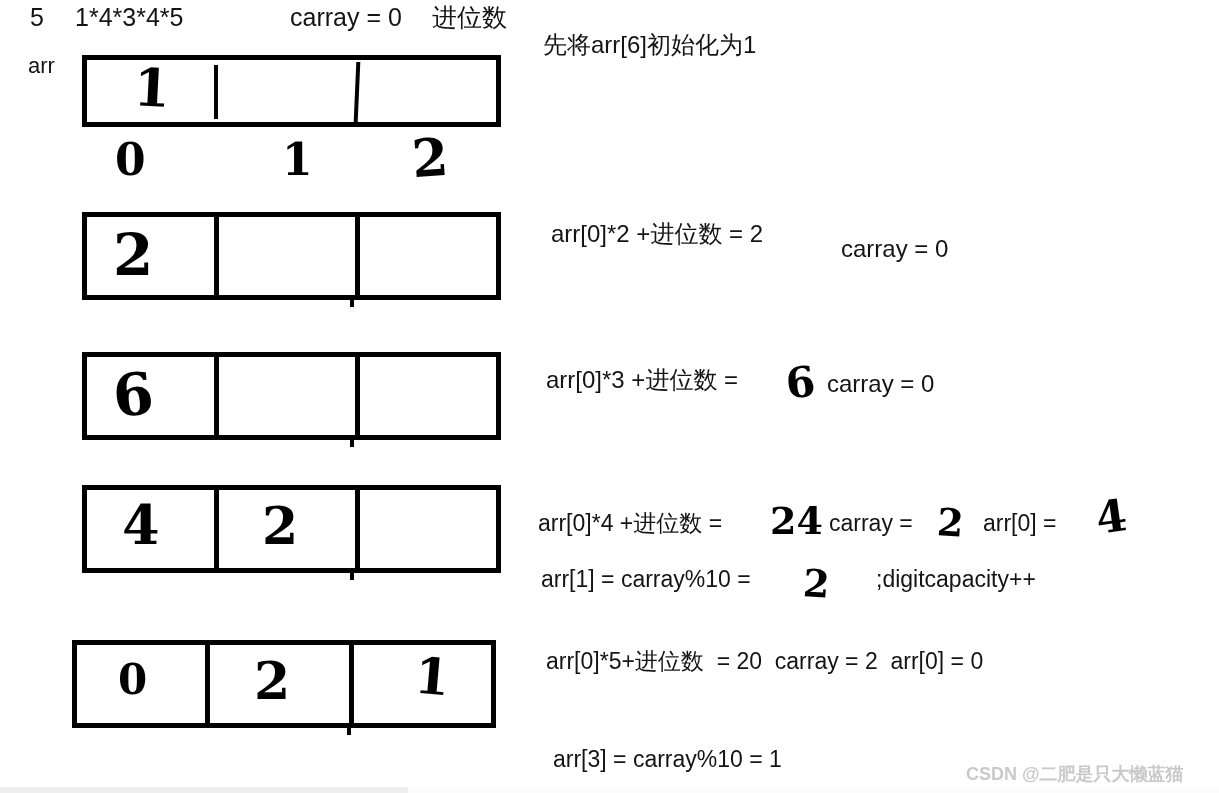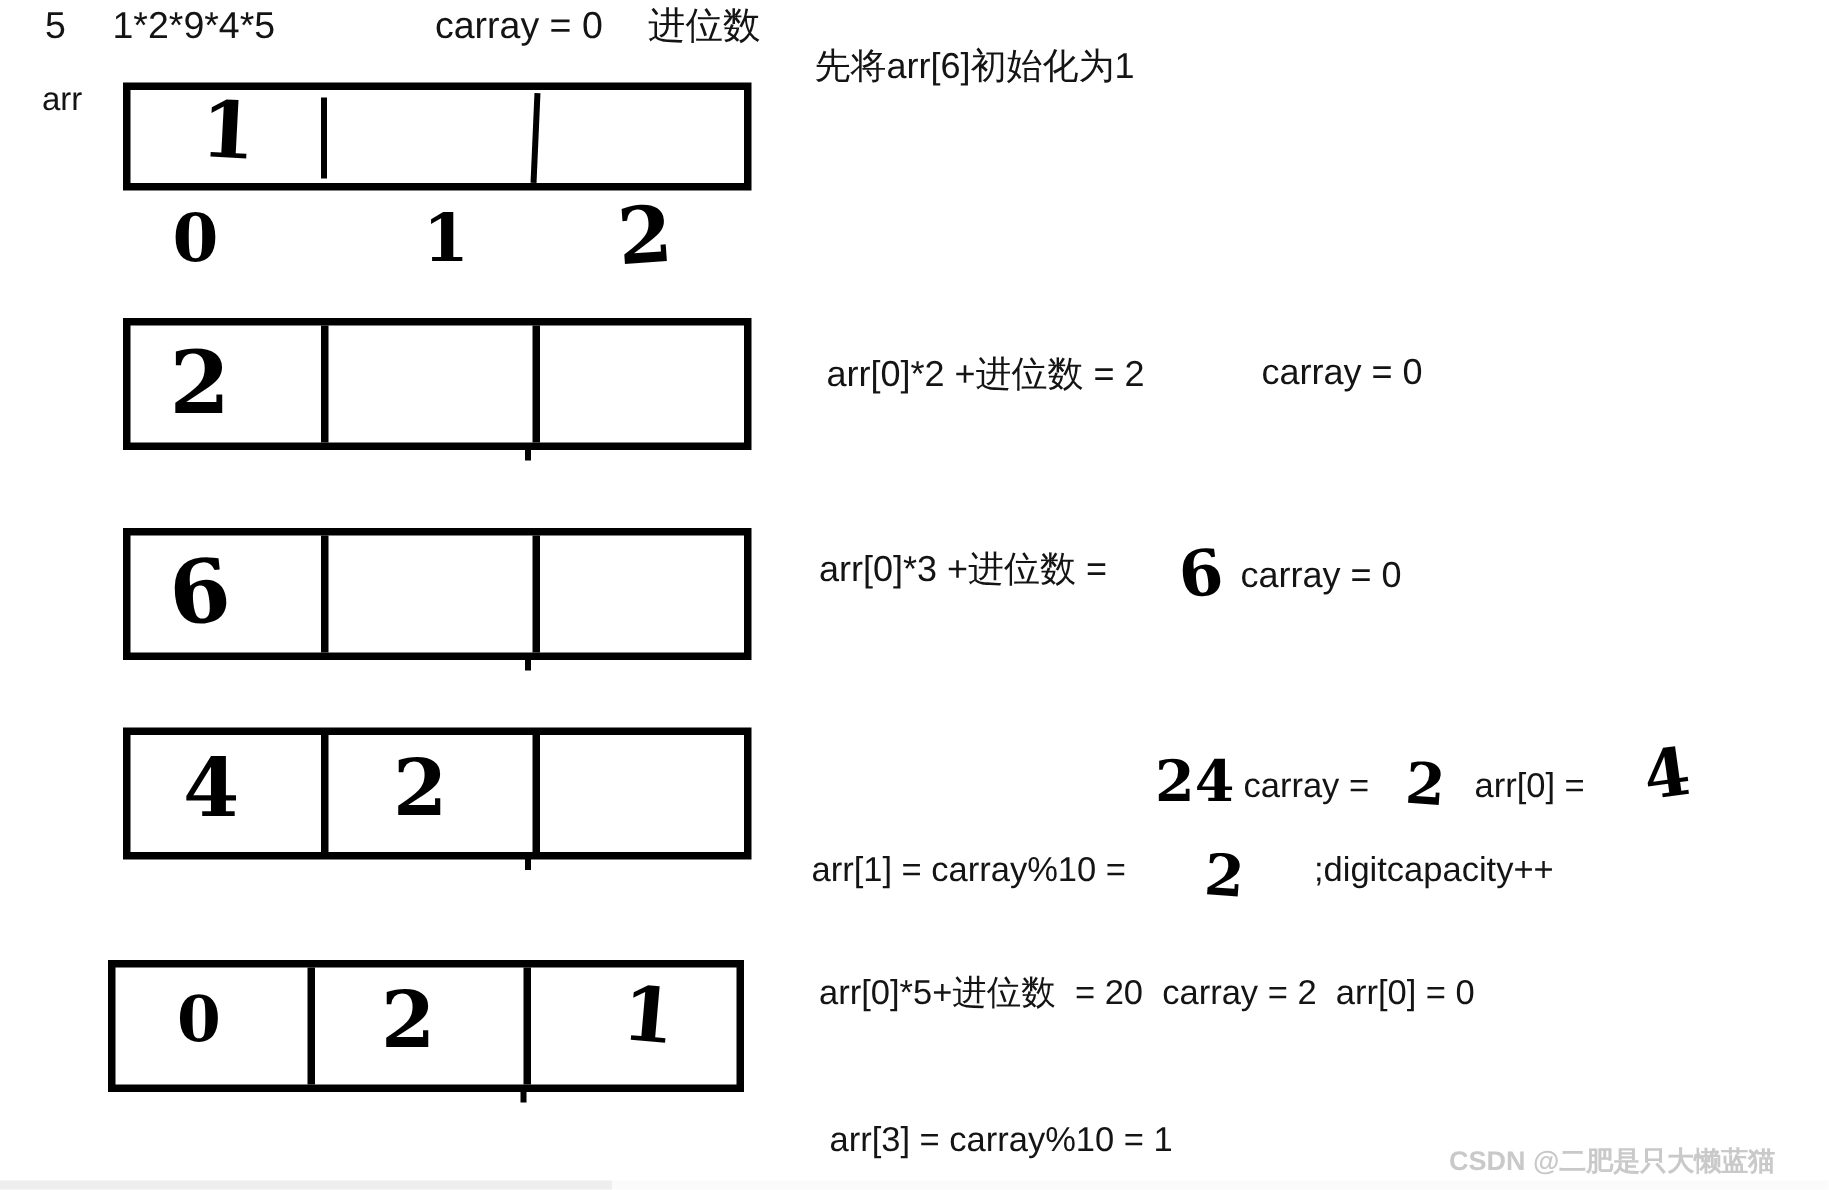--- a/index.html
+++ b/index.html
@@ -104,21 +104,21 @@
     height: 6px;
     background: #eeeeee;
   }
 </style>
 </head>
 <body>
 
 <div class="stage">
 
   <div class="txt t-head" style="left:30px; top:5px;">5</div>
-  <div class="txt t-head" style="left:75px; top:5px;">1*2*9*4*5</div>
+  <div class="txt t-head" style="left:75px; top:5px;">1*4*3*4*5</div>
   <div class="txt t-head" style="left:290px; top:5px;">carray = 0</div>
   <div class="txt t-head" style="left:432px; top:5px;">进位数</div>
 
   <div class="txt t-note" style="left:543px; top:33px;">先将arr[6]初始化为1</div>
 
   <div class="txt t-arr" style="left:28px; top:55px;">arr</div>
 
   <div class="arrbox" style="left:82px; top:55px; width:419px; height:72px;">
     <div class="cellsep-thin" style="left:127px; top:5px; height:54px;"></div>
     <div class="cellsep-thin" style="left:268px; top:2px; height:60px; transform:rotate(2.5deg);"></div>
@@ -129,21 +129,21 @@
   <div class="hand" style="left:282px; top:138px; font-size:44px;">1</div>
   <div class="hand" style="left:412px; top:132px; font-size:52px; transform:rotate(-4deg);">2</div>
 
   <div class="arrbox" style="left:82px; top:212px; width:419px; height:88px;">
     <div class="cellsep" style="left:127px;"></div>
     <div class="cellsep" style="left:268px;"></div>
   </div>
   <div class="nub" style="left:350px; top:298px;"></div>
   <div class="hand" style="left:113px; top:226px; font-size:58px;">2</div>
 
-  <div class="txt t-eq" style="left:551px; top:238px;text-align:center;">arr[0]*2 +进位数 = 2</div>
+  <div class="txt t-eq" style="left:551px; top:222px;text-align:center;">arr[0]*2 +进位数 = 2</div>
   <div class="txt t-eq" style="left:841px; top:237px;">carray = 0</div>
 
   <div class="arrbox" style="left:82px; top:352px; width:419px; height:88px;">
     <div class="cellsep" style="left:127px;"></div>
     <div class="cellsep" style="left:268px;"></div>
   </div>
   <div class="nub" style="left:350px; top:438px;"></div>
   <div class="hand" style="left:113px; top:366px; font-size:58px; transform:rotate(-6deg);">6</div>
 
   <div class="txt t-eq" style="left:546px; top:368px;">arr[0]*3 +进位数 = </div>
@@ -151,20 +151,21 @@
   <div class="txt t-eq" style="left:827px; top:372px;">carray = 0</div>
 
   <div class="arrbox" style="left:82px; top:485px; width:419px; height:88px;">
     <div class="cellsep" style="left:127px;"></div>
     <div class="cellsep" style="left:268px;"></div>
   </div>
   <div class="nub" style="left:350px; top:571px;"></div>
   <div class="hand" style="left:122px; top:498px; font-size:54px;">4</div>
   <div class="hand" style="left:262px; top:500px; font-size:52px;">2</div>
 
+  <div class="txt t-eq-sm" style="left:538px; top:512px;">arr[0]*4 +进位数 = </div>
   <div class="hand" style="left:770px; top:502px; font-size:38px;">24</div>
   <div class="txt t-eq-sm" style="left:829px; top:512px;">carray = </div>
   <div class="hand" style="left:937px; top:504px; font-size:38px; transform:rotate(4deg);">2</div>
   <div class="txt t-eq-sm" style="left:983px; top:512px;">arr[0] = </div>
   <div class="hand" style="left:1096px; top:495px; font-size:44px; transform:rotate(-8deg);">4</div>
 
   <div class="txt t-eq-sm" style="left:541px; top:568px;">arr[1] = carray%10 = </div>
   <div class="hand" style="left:803px; top:565px; font-size:38px; transform:rotate(4deg);">2</div>
   <div class="txt t-eq-sm" style="left:876px; top:568px;">;digitcapacity++</div>
 

